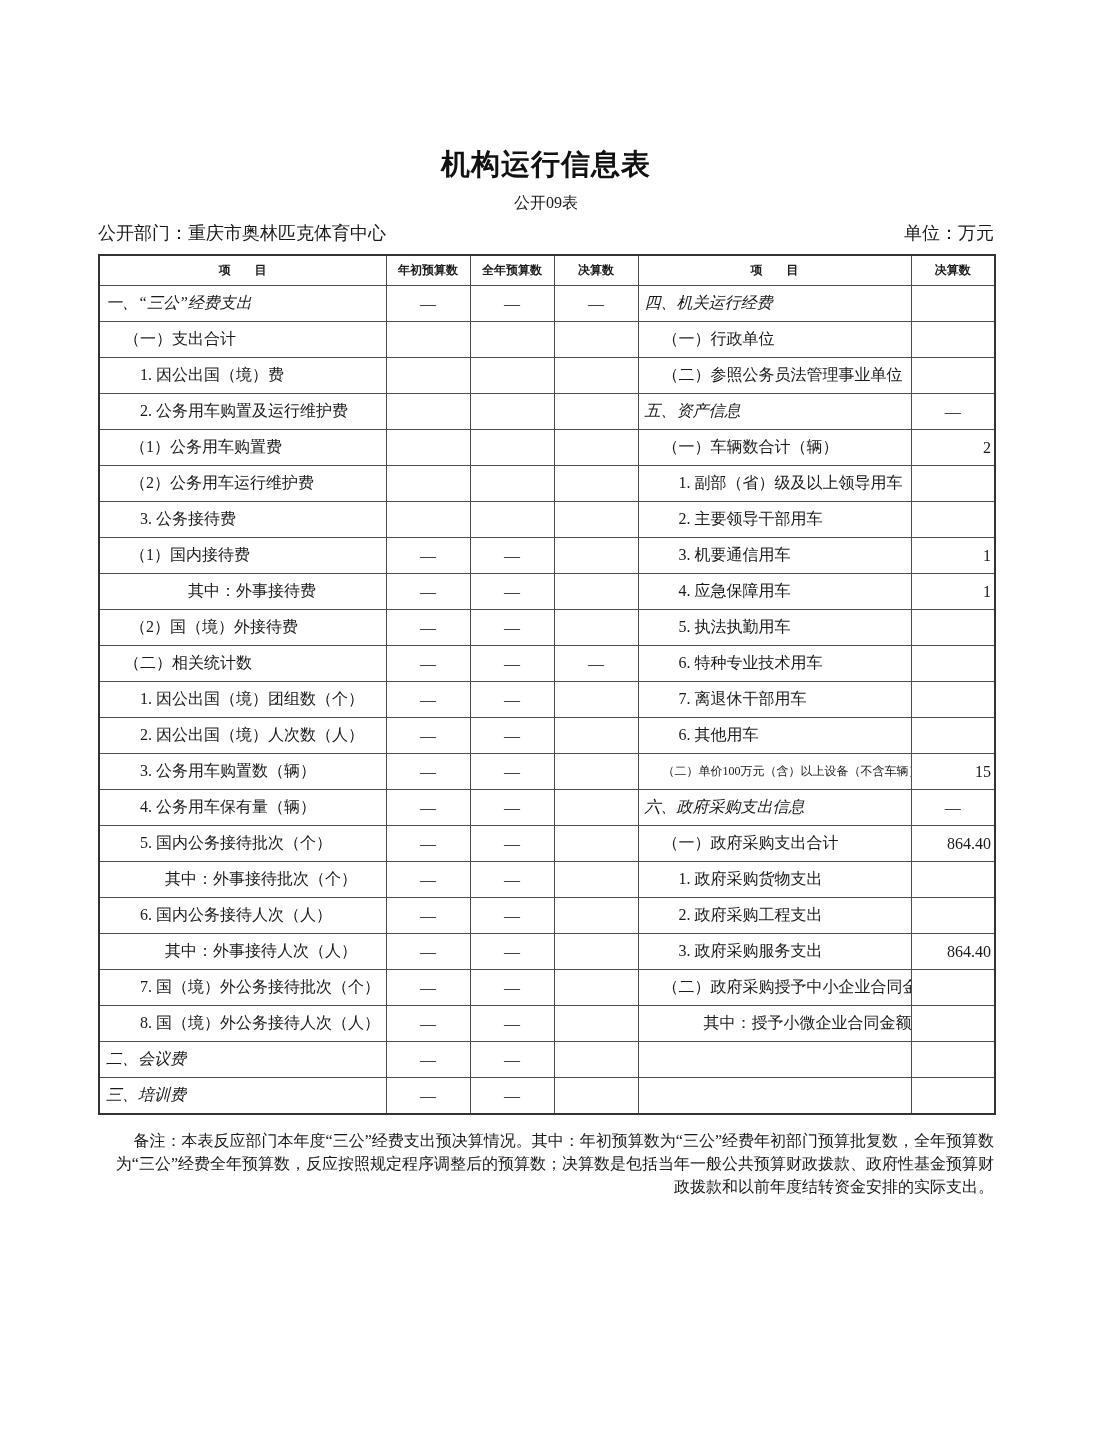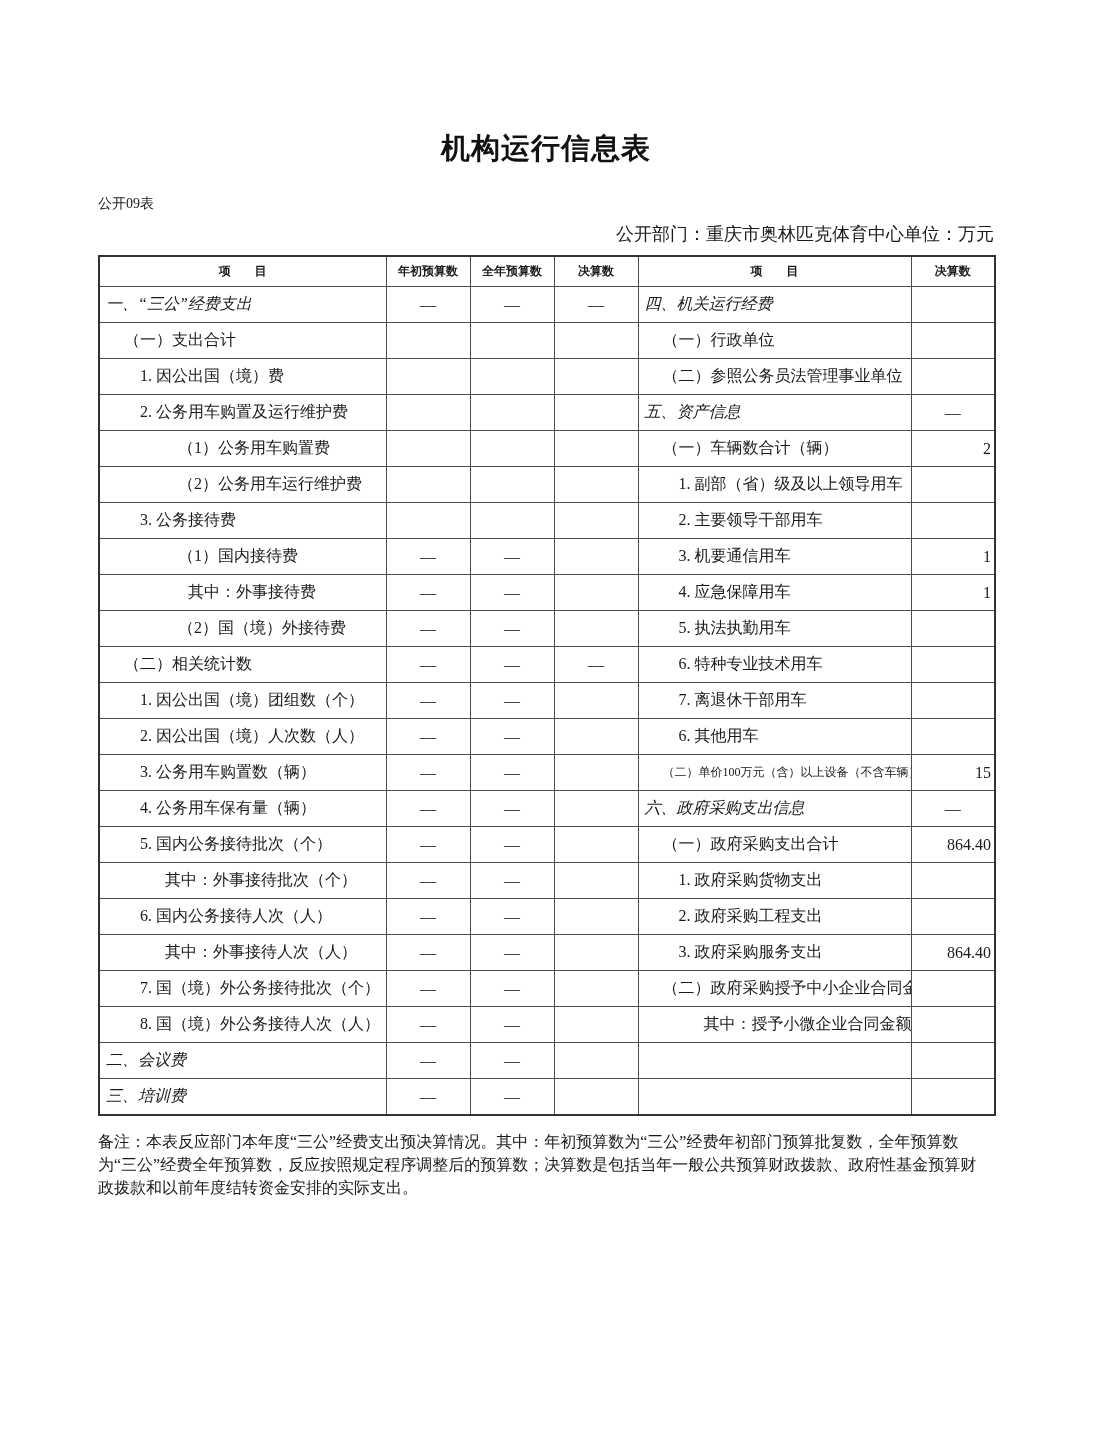--- a/index.html
+++ b/index.html
@@ -1,50 +1,50 @@
 <!DOCTYPE html>
 <html><head>
 <meta charset="utf-8">
 <style>
   html,body{margin:0;padding:0;}
   body{
     width:1105px;height:1429px;background:#ffffff;color:#1a1a1a;
     font-family:"Liberation Serif","DejaVu Serif",serif;
     position:relative;overflow:hidden;
   }
-  .sheet{position:absolute;left:98px;top:0;width:896px;}
+  .sheet{position:absolute;left:98px;top:16px;width:896px;}
   .doc-title{
     margin-top:130px;text-align:center;
     font-family:"Liberation Sans","DejaVu Sans",sans-serif;
     font-weight:bold;font-size:29px;line-height:36px;color:#111;
     letter-spacing:1px;
   }
-  .form-code{margin-top:25px;text-align:left;font-size:14px;line-height:26px;}
-  .dept-line{margin-top:4px;display:flex;justify-content:flex-end;
+  .form-code{margin-top:8px;text-align:center;font-size:16px;line-height:26px;}
+  .dept-line{margin-top:4px;display:flex;justify-content:space-between;
     font-size:18px;line-height:26px;}
   table.main{
     margin-top:8px;border-collapse:collapse;table-layout:fixed;
     width:896px;border:2px solid #333;
   }
   td{
     border:1px solid #4d4d4d;height:35px;font-size:16px;padding:0;
     vertical-align:middle;overflow:hidden;white-space:nowrap;
   }
   tr.head td{height:29px;font-weight:bold;text-align:center;font-size:12px;}
   td.item{text-align:left;}
   td.c{text-align:center;}
   td.r{text-align:right;padding-right:3px;}
   .lv0{padding-left:6px;font-style:italic;}
   .lv1{padding-left:24px;}
   .lv2{padding-left:40px;}
-  .lv3{padding-left:78px;}
+  .lv3{padding-left:30px;}
   .lv4{padding-left:65px;}
   .lv5{padding-left:88px;}
   td.small{font-size:12px;}
-  .note{margin-top:14px;font-size:16px;line-height:23px;text-align:left;}
+  .note{margin-top:14px;font-size:16px;line-height:23px;text-align:right;}
   .note div{white-space:nowrap;}
 </style>
 </head>
 <body>
 
 <div class="sheet">
   <div class="doc-title">机构运行信息表</div>
   <div class="form-code">公开09表</div>
   <div class="dept-line">
     <span>公开部门：重庆市奥林匹克体育中心</span>

